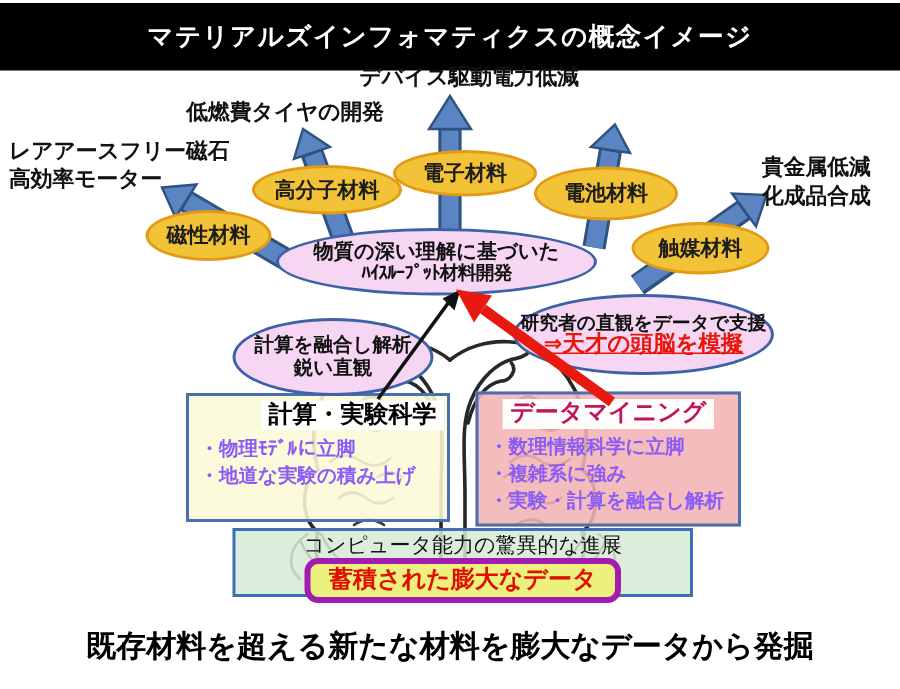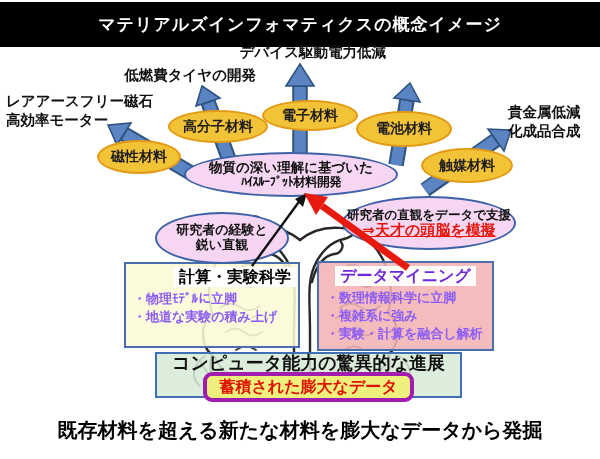--- a/index.html
+++ b/index.html
@@ -48,30 +48,30 @@
   }
   #mining-box {
     left:317px; top:261px; width:177px; height:90px;
     background:rgba(242,179,179,0.88); border:2.5px solid #4A6FAE;
   }
   .panel h3 {
     display:table; margin:3px auto 2px; padding:0 5px; font-size:16px;
     background:rgba(255,255,255,0.95); line-height:1.25;
   }
   #science-box h3 { color:#000000;margin-left:48px; }
-  #mining-box h3 { color:#6d28d9; }
+  #mining-box h3 { color:#be185d; }
   .panel ul { list-style:none; padding:1px 0 0 7px; }
   .panel li { font-size:13px; font-weight:600; color:#8b5cf6; line-height:1.38; white-space:nowrap; }
 
   #foundation-box {
     left:155px; top:352px; width:307px; height:46px;
     background:rgba(214,235,213,0.85); border:2px solid #3F6FB5;
     z-index:1; text-align:center;
   }
-  #foundation-line { font-size:18px; font-weight:bold; color:#111; line-height:17px; margin-top:1px; }
+  #foundation-line { font-size:14px; font-weight:normal; color:#111; line-height:17px; margin-top:1px; }
   #data-pill {
     display:inline-block; margin-top:0px; padding:0 12px;
     background:#EDF07C; border:4px solid #a21caf; border-radius:9px;
     color:#E01000; font-size:16px; font-weight:bold; line-height:22px;
   }
 
   #caption {
     position:absolute; left:0; top:417px; width:600px; text-align:center;
     font-size:20px; font-weight:bold; color:#000; z-index:3;
   }
@@ -187,21 +187,21 @@
   <div class="ellipse mat" style="left:421px; top:148px; width:92px; height:35px;">
     <span>触媒材料</span>
   </div>
 
   <div class="ellipse pinkish" id="central-ellipse" style="left:184px; top:152px; width:214px; height:45px;">
     <span class="l1">物質の深い理解に基づいた</span>
     <span class="l2">ﾊｲｽﾙｰﾌﾟｯﾄ材料開発</span>
   </div>
 
   <div class="ellipse pinkish" id="intuition-ellipse" style="left:155px; top:212px; width:134px; height:52px;">
-    <span>研究者の経験と</span>
+    <span>計算を融合し解析</span>
     <span>鋭い直観</span>
   </div>
 
   <div class="ellipse pinkish" id="support-ellipse" style="left:342px; top:196px; width:174px; height:54px;">
     <span class="l1">研究者の直観をデータで支援</span>
     <span class="l2">⇒天才の頭脳を模擬</span>
   </div>
 
   <div class="lbl center" style="left:206px; top:44px; width:180px; font-size:14.5px;">デバイス駆動電力低減</div>
   <div class="lbl center" style="left:106px; top:67px; width:150px; font-size:14.5px;">低燃費タイヤの開発</div>

